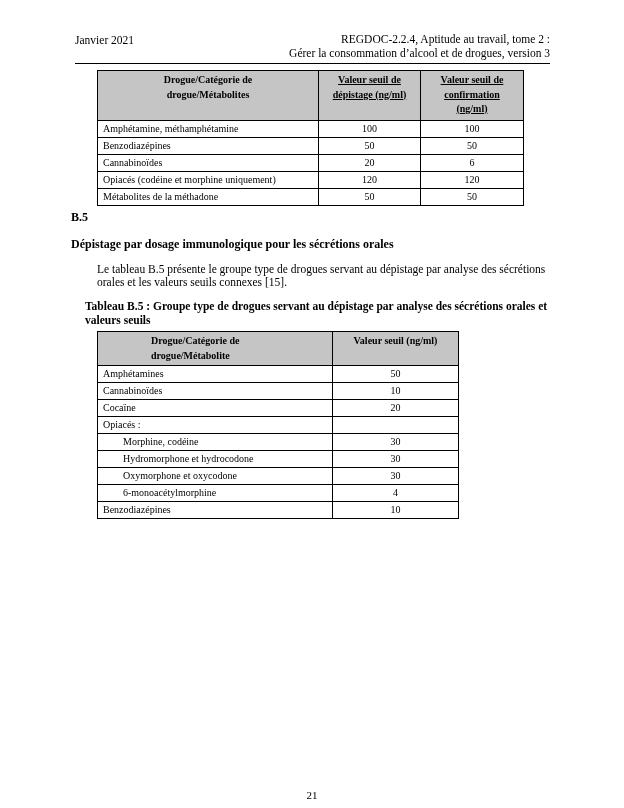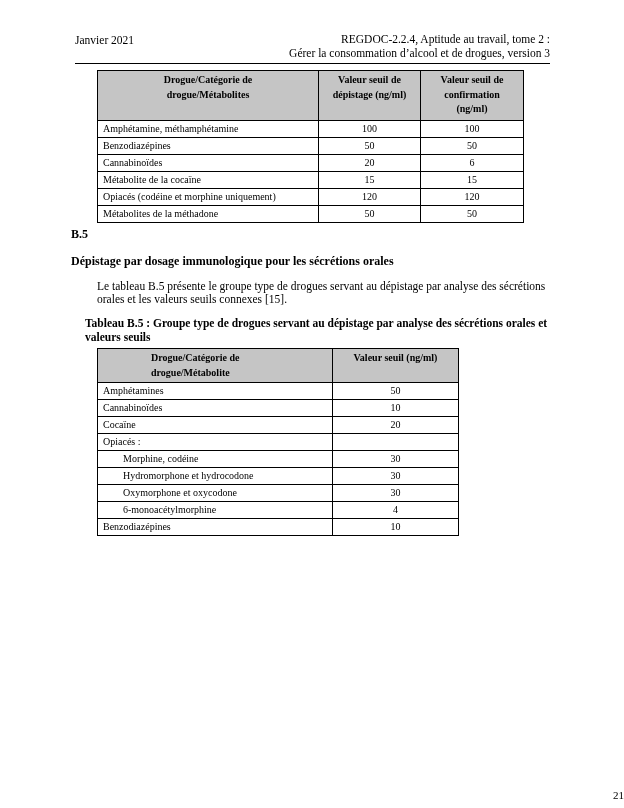--- a/index.html
+++ b/index.html
@@ -52,27 +52,27 @@
   }
   .tb4 thead th { height: 50px; }
   .tb5 thead th { height: 28px; }
   td {
     height: 17px; padding: 1px 5px; line-height: 14px;
     vertical-align: top; text-align: left;
   }
   td.num { text-align: center; }
   td.indent { padding-left: 25px; }
   .th-inner  { display: inline-block; max-width: 122px; }
-  .th-innerN { display: inline-block; max-width: 88px; }
+  .th-innerN { display: inline-block; max-width: 88px; text-decoration: underline; }
   .th-left   { display: inline-block; max-width: 128px; text-align: left; }
 
   
   .page-footer {
     position: absolute; top: 757px; left: 0; width: 624px;
-    text-align: right; font-size: 11px;
+    text-align: center; font-size: 11px;
   }
 </style>
 </head>
 <body>
 
 <div class="page">
 
   <div class="doc-header">
     <div class="date">Janvier 2021</div>
     <div class="title">
@@ -103,25 +103,20 @@
       </tr>
       <tr>
         <td>Benzodiazépines</td>
         <td class="num">50</td>
         <td class="num">50</td>
       </tr>
       <tr>
         <td>Cannabinoïdes</td>
         <td class="num">20</td>
         <td class="num">6</td>
-      </tr>
-      <tr>
-        <td>Métabolite de la cocaïne</td>
-        <td class="num">15</td>
-        <td class="num">15</td>
       </tr>
       <tr>
         <td>Opiacés (codéine et morphine uniquement)</td>
         <td class="num">120</td>
         <td class="num">120</td>
       </tr>
       <tr>
         <td>Métabolites de la méthadone</td>
         <td class="num">50</td>
         <td class="num">50</td>

